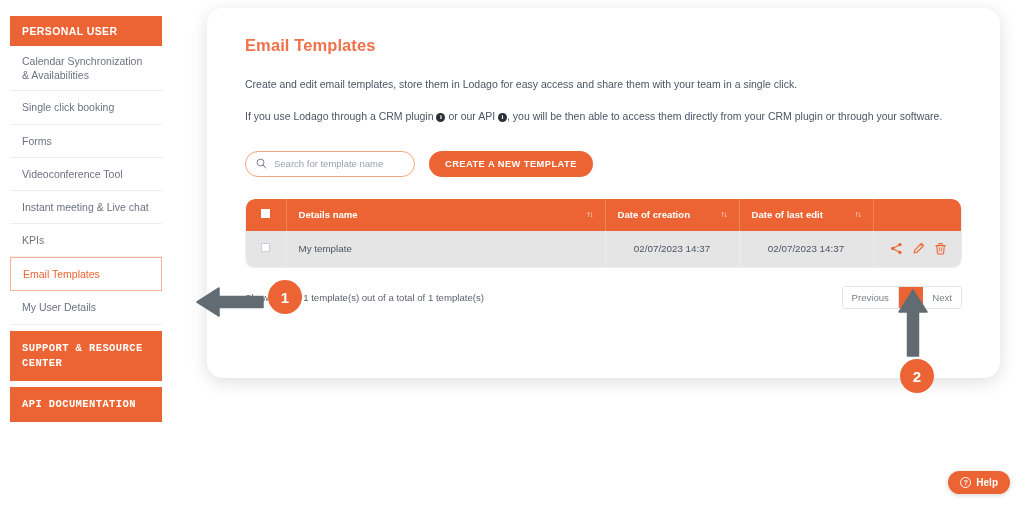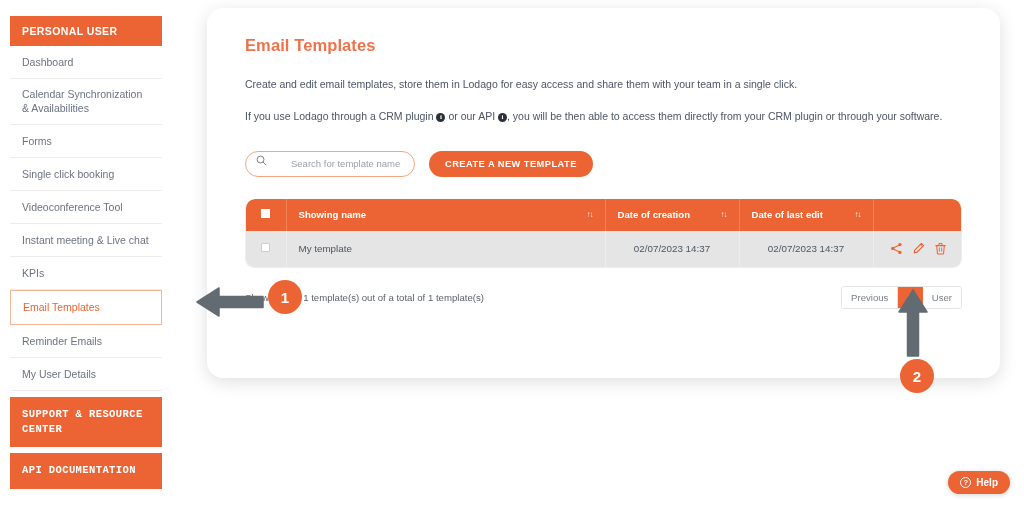--- a/index.html
+++ b/index.html
@@ -65,21 +65,21 @@
   .info-icon {
     display:inline-block; width:9px; height:9px; line-height:9px;
     border-radius:50%; background:#2c3038; color:#fff;
     font-size:7px; text-align:center; font-weight:700;
     vertical-align: 1px; font-family:"Liberation Serif", serif;
   }
 
   
   .tools { display:flex; align-items:center; gap:14px; margin-top:26px; }
   .search-box {
-    display:flex; gap:24px;
+    display:flex; align-items:center; gap:7px;
     width: 170px; height: 26px;
     border:1px solid #f3a683; border-radius: 14px;
     padding: 0 10px; background:#fff;
   }
   .search-box input {
     border:0; outline:0; font-size:9.5px; color:#6b7280;
     font-family:"Liberation Sans", sans-serif; width:100%; background:transparent;
   }
   .search-box input::placeholder { color:#9aa1ab; }
   .btn-create {
@@ -178,29 +178,27 @@
   }
 </style>
 </head>
 <body>
 
 <div id="root">
 
   <nav class="sidebar">
     <div class="side-head">PERSONAL USER</div>
 
-    <div class="side-item">Dashboard</div>
     <div class="side-item two-line">Calendar Synchronization &amp; Availabilities</div>
+    <div class="side-item">Single click booking</div>
     <div class="side-item">Forms</div>
-    <div class="side-item">Single click booking</div>
     <div class="side-item">Videoconference Tool</div>
     <div class="side-item">Instant meeting &amp; Live chat</div>
     <div class="side-item">KPIs</div>
     <div class="side-item active">Email Templates</div>
-    <div class="side-item">Reminder Emails</div>
     <div class="side-item">My User Details</div>
 
     <div class="side-block">SUPPORT &amp; RESOURCE CENTER</div>
     <div class="side-block">API DOCUMENTATION</div>
   </nav>
 
   <section class="card">
     <div class="card-inner">
 
       <h1 class="page-title">Email Templates</h1>
@@ -229,21 +227,21 @@
 
       <div class="table-wrap">
         <table>
           <thead>
             <tr>
               <th class="col-check">
                 <span class="hdr-check"></span>
               </th>
               <th>
                 <div class="th-flex">
-                  <span>Showing name</span>
+                  <span>Details name</span>
                   <span class="sort">↑↓</span>
                 </div>
               </th>
               <th class="col-date">
                 <div class="th-flex">
                   <span>Date of creation</span>
                   <span class="sort">↑↓</span>
                 </div>
               </th>
               <th class="col-date">
@@ -294,21 +292,21 @@
             </tr>
           </tbody>
         </table>
       </div>
 
       <div class="foot">
         <div class="showing">Showing 1 to 1 template(s) out of a total of 1 template(s)</div>
         <div class="pager">
           <span>Previous</span>
           <span class="cur">1</span>
-          <span>User</span>
+          <span>Next</span>
         </div>
       </div>
 
     </div>
   </section>
 
   <div class="ann-arrow" id="arrow-left">
     <svg width="72" height="40" viewBox="0 0 72 40">
       <path d="M26 6 L4 20 L26 34 L26 25.5 L70 25.5 L70 14.5 L26 14.5 Z" fill="#636b72" stroke="#636b72" stroke-width="1.5" stroke-linejoin="round"></path>
     </svg>

